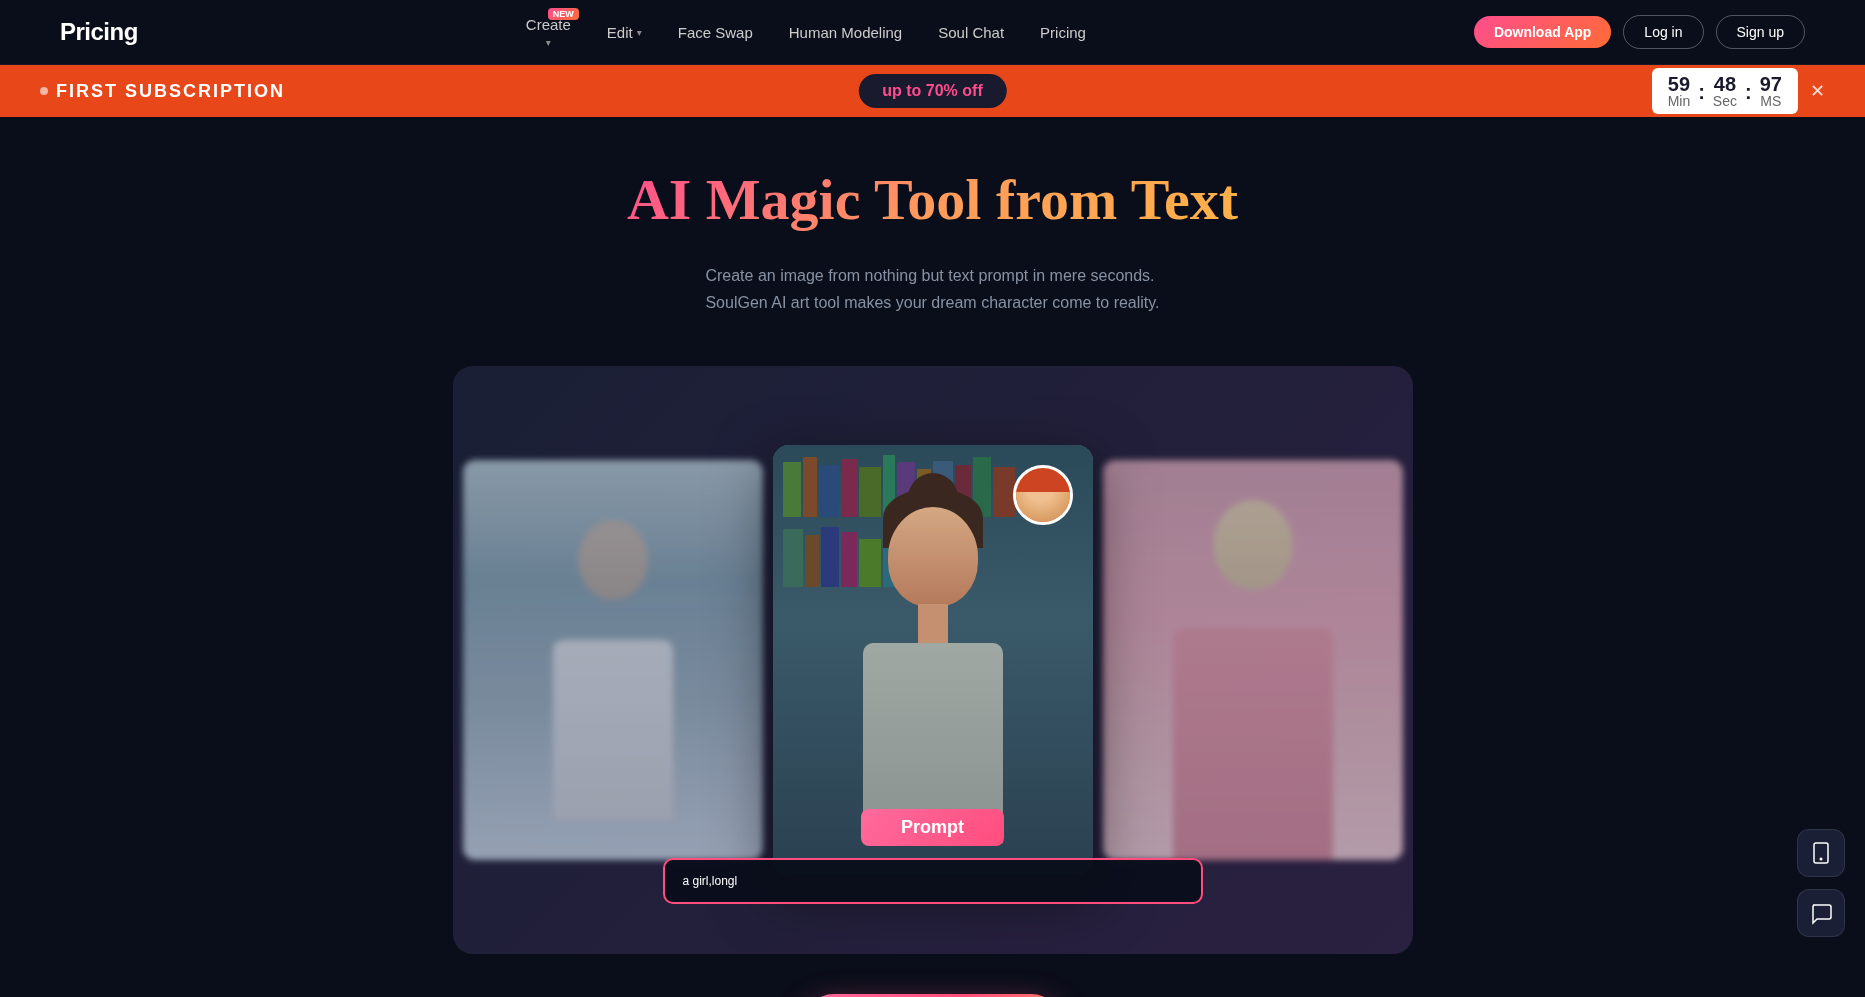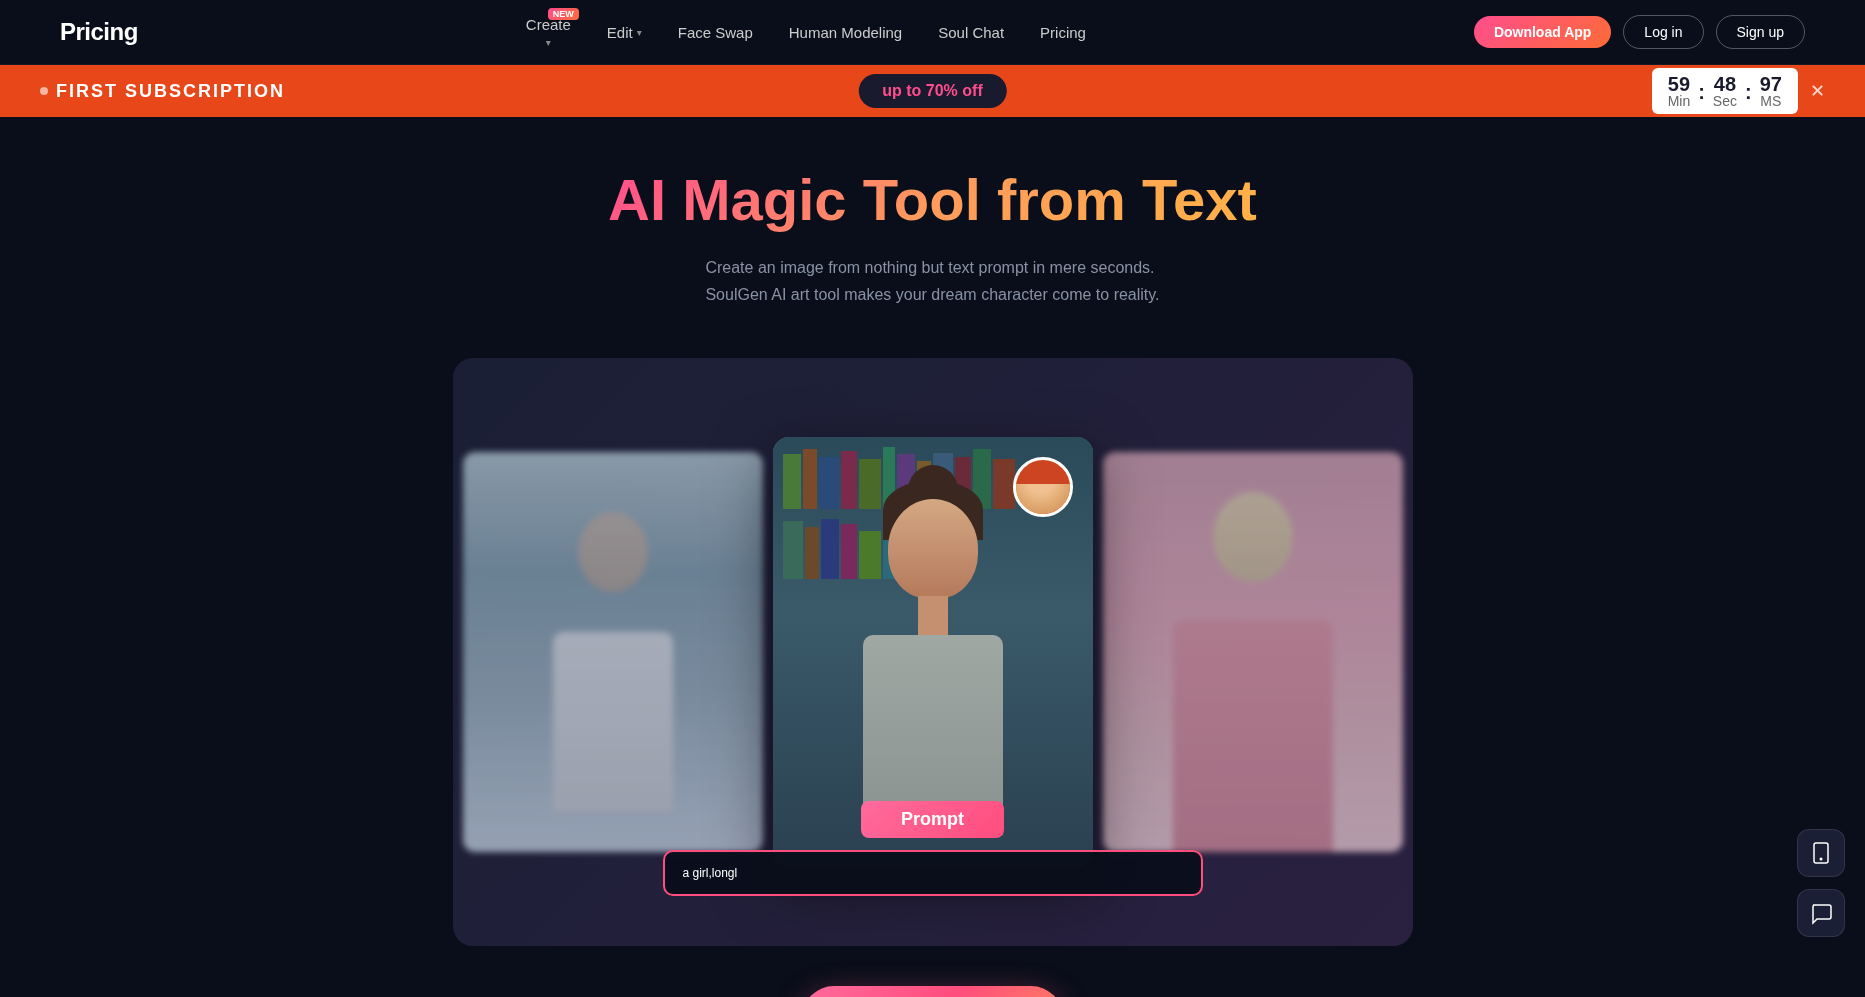--- a/index.html
+++ b/index.html
@@ -210,21 +210,22 @@
       align-items: center;
       padding-top: 50px;
       padding-bottom: 60px;
     }
 
     .hero-title {
       font-size: 58px;
       font-weight: 800;
       text-align: right;
       line-height: 1.15;
-      margin-bottom: 20px;
+      margin-bottom: 28px;
+      font-family: Liberation Serif, serif;
     }
 
     .hero-title-gradient {
       background: linear-gradient(135deg, #ff4d8d 0%, #ff9a5c 50%, #ffb347 100%);
       -webkit-background-clip: text;
       -webkit-text-fill-color: transparent;
       background-clip: text;
     }
 
     .hero-subtitle {

